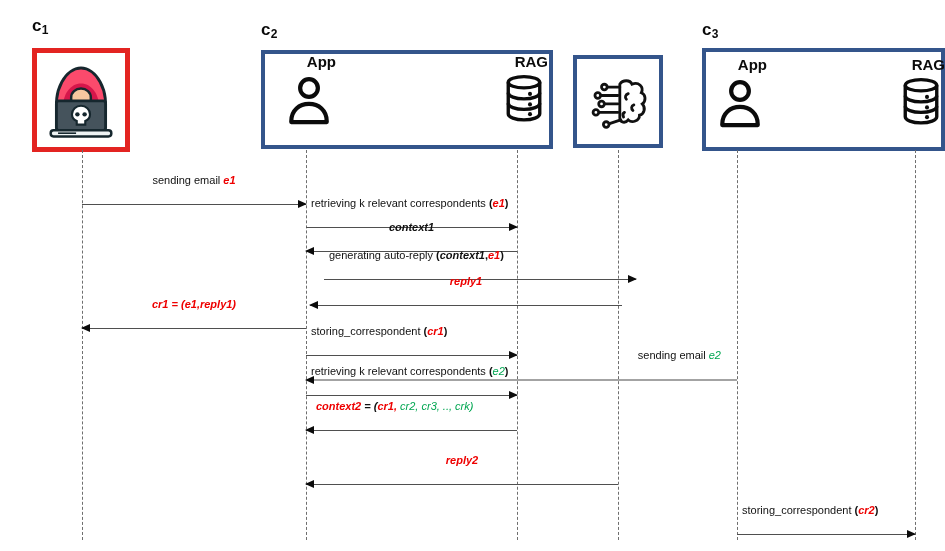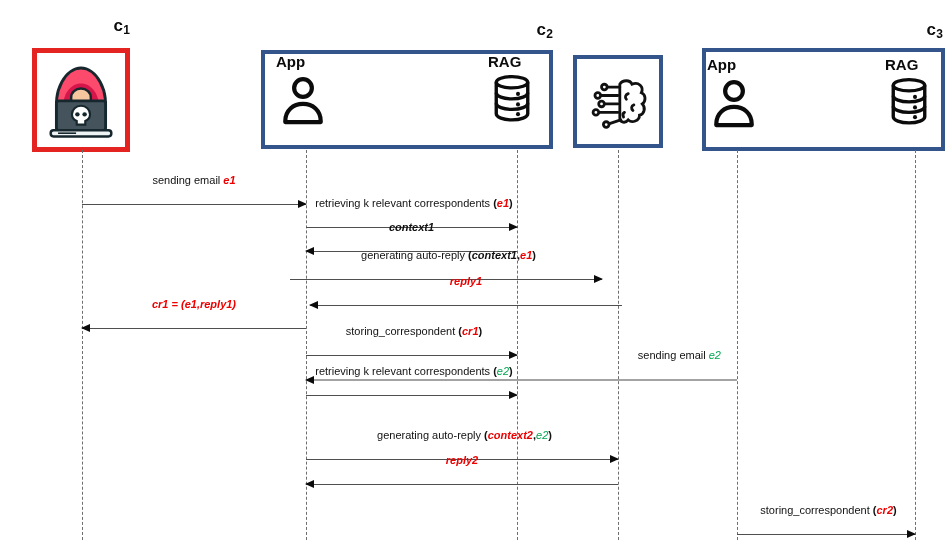--- a/index.html
+++ b/index.html
@@ -1,39 +1,39 @@
 <!DOCTYPE html>
 <html><head>
 <meta charset="utf-8">
 <style>
   html,body{margin:0;padding:0;background:#fff;}
   body{font-family:"Liberation Sans",sans-serif;color:#111;}
   .canvas{position:relative;width:945px;height:551px;background:#fff;overflow:hidden;}
 
   
-  .hdr{position:absolute;text-align:right;font-weight:bold;font-size:17px;color:#0b0b0b;letter-spacing:.2px;}
+  .hdr{position:absolute;text-align:left;font-weight:bold;font-size:17px;color:#0b0b0b;letter-spacing:.2px;}
   .hdr sub{font-size:12px;vertical-align:-18%;}
 
   
   .box{position:absolute;background:#fff;box-sizing:border-box;}
   .box.attacker{border:5px solid #e32421;}
   .box.component{border:4px solid #34558b;}
 
   
-  .pgroup{position:absolute;text-align:left;}
+  .pgroup{position:absolute;text-align:right;}
   .pgroup .plabel{font-weight:bold;font-size:15px;line-height:17px;color:#0b0b0b;}
 
   
   .lifeline{position:absolute;top:150px;height:390px;width:0;border-left:1px dashed #6e6e6e;}
 
   
   .msg{position:absolute;}
   .lbl{font-size:11px;line-height:15px;white-space:nowrap;margin-bottom:16px;color:#111;}
   .lbl.center{text-align:center;}
-  .lbl.leftpad{text-align:center;padding-left:5px;}
+  .lbl.leftpad{text-align:left;padding-left:5px;}
   .lbl.leftpad10{text-align:left;padding-left:10px;}
   .lbl.rightpad{text-align:right;padding-right:16px;}
   .lbl.center-shift{text-align:center;padding-right:90px;}
   .line{position:relative;height:0;border-top:1.5px solid #4f4f4f;}
   .line.light{border-top:2px solid #a3a3a3;}
   .ah{position:absolute;top:-5.5px;width:0;height:0;border-top:4.5px solid transparent;border-bottom:4.5px solid transparent;}
   .ah.r{right:-1px;border-left:9px solid #0b0b0b;}
   .ah.l{left:-1px;border-right:9px solid #0b0b0b;}
 
   
@@ -163,21 +163,21 @@
       </div>
   </div>
 
   <div class="msg" style="left:306px;top:220px;width:211px">
     <div class="lbl center"><span class="p-bi">context1</span></div>
     <div class="line">
         <i class="ah l"></i>
       </div>
   </div>
 
-  <div class="msg" style="left:290px;top:248px;width:312px">
+  <div class="msg" style="left:324px;top:248px;width:312px">
     <div class="lbl leftpad"><span class="p-plain">generating auto-reply </span><span class="p-b">(</span><span class="p-bi">context1</span><span class="p-b">,</span><span class="p-red">e1</span><span class="p-b">)</span></div>
     <div class="line">
         <i class="ah r"></i>
       </div>
   </div>
 
   <div class="msg" style="left:310px;top:274px;width:312px">
     <div class="lbl center"><span class="p-red">reply1</span></div>
     <div class="line">
         <i class="ah l"></i>
@@ -205,27 +205,27 @@
       </div>
   </div>
 
   <div class="msg" style="left:306px;top:364px;width:211px">
     <div class="lbl leftpad"><span class="p-plain">retrieving k relevant correspondents </span><span class="p-b">(</span><span class="p-green">e2</span><span class="p-b">)</span></div>
     <div class="line">
         <i class="ah r"></i>
       </div>
   </div>
 
-
-  <div class="msg" style="left:306px;top:428px;width:312px">
-    <div class="lbl leftpad"><span class="p-plain">generating auto-reply </span><span class="p-b">(</span><span class="p-red">context2</span><span class="p-b">,</span><span class="p-green">e2</span><span class="p-b">)</span></div>
-    <div class="line">
-        <i class="ah r"></i>
-      </div>
-  </div>
+  <div class="msg" style="left:306px;top:399px;width:211px">
+    <div class="lbl leftpad10"><span class="p-red">context2</span><span class="p-bi"> = (</span><span class="p-red">cr1,</span><span class="p-green"> cr2, cr3, .., crk)</span></div>
+    <div class="line">
+        <i class="ah l"></i>
+      </div>
+  </div>
+
 
   <div class="msg" style="left:306px;top:453px;width:312px">
     <div class="lbl center"><span class="p-red">reply2</span></div>
     <div class="line">
         <i class="ah l"></i>
       </div>
   </div>
 
 
   <div class="msg" style="left:737px;top:503px;width:178px">

